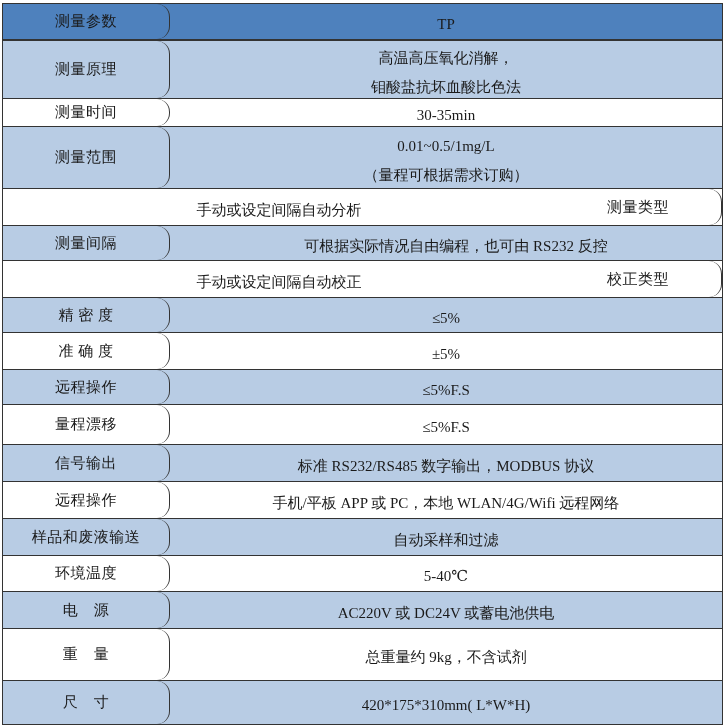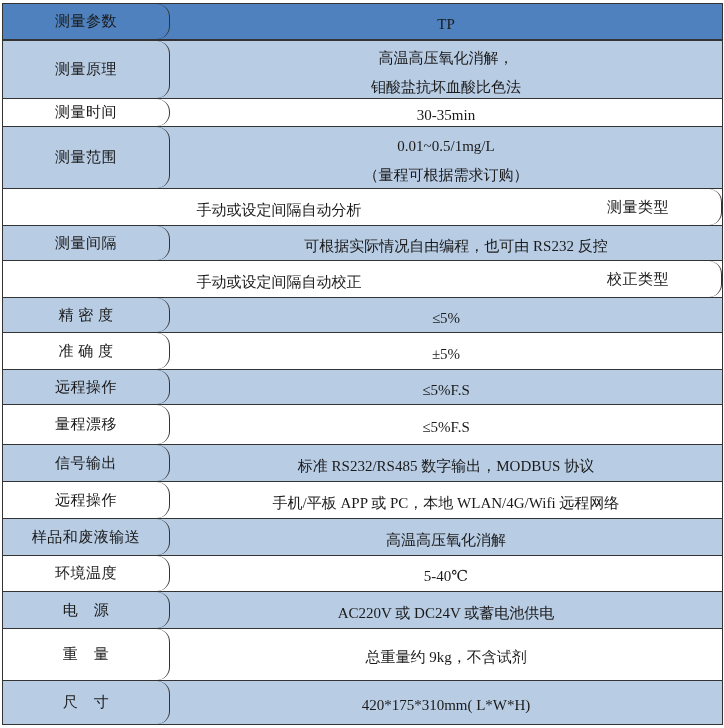--- a/index.html
+++ b/index.html
@@ -139,21 +139,21 @@
     </div>
     <div class="row white" style="height: 37px;">
       <div class="cell label"><span>远程操作</span></div>
       <div class="cell value">
         <div>手机/平板 APP 或 PC，本地 WLAN/4G/Wifi 远程网络</div>
       </div>
     </div>
     <div class="row light" style="height: 37px;">
       <div class="cell label"><span>样品和废液输送</span></div>
       <div class="cell value">
-        <div>高温高压氧化消解</div>
+        <div>自动采样和过滤</div>
       </div>
     </div>
     <div class="row white" style="height: 36px;">
       <div class="cell label"><span>环境温度</span></div>
       <div class="cell value">
         <div>5-40℃</div>
       </div>
     </div>
     <div class="row light" style="height: 37px;">
       <div class="cell label"><span>电　源</span></div>

